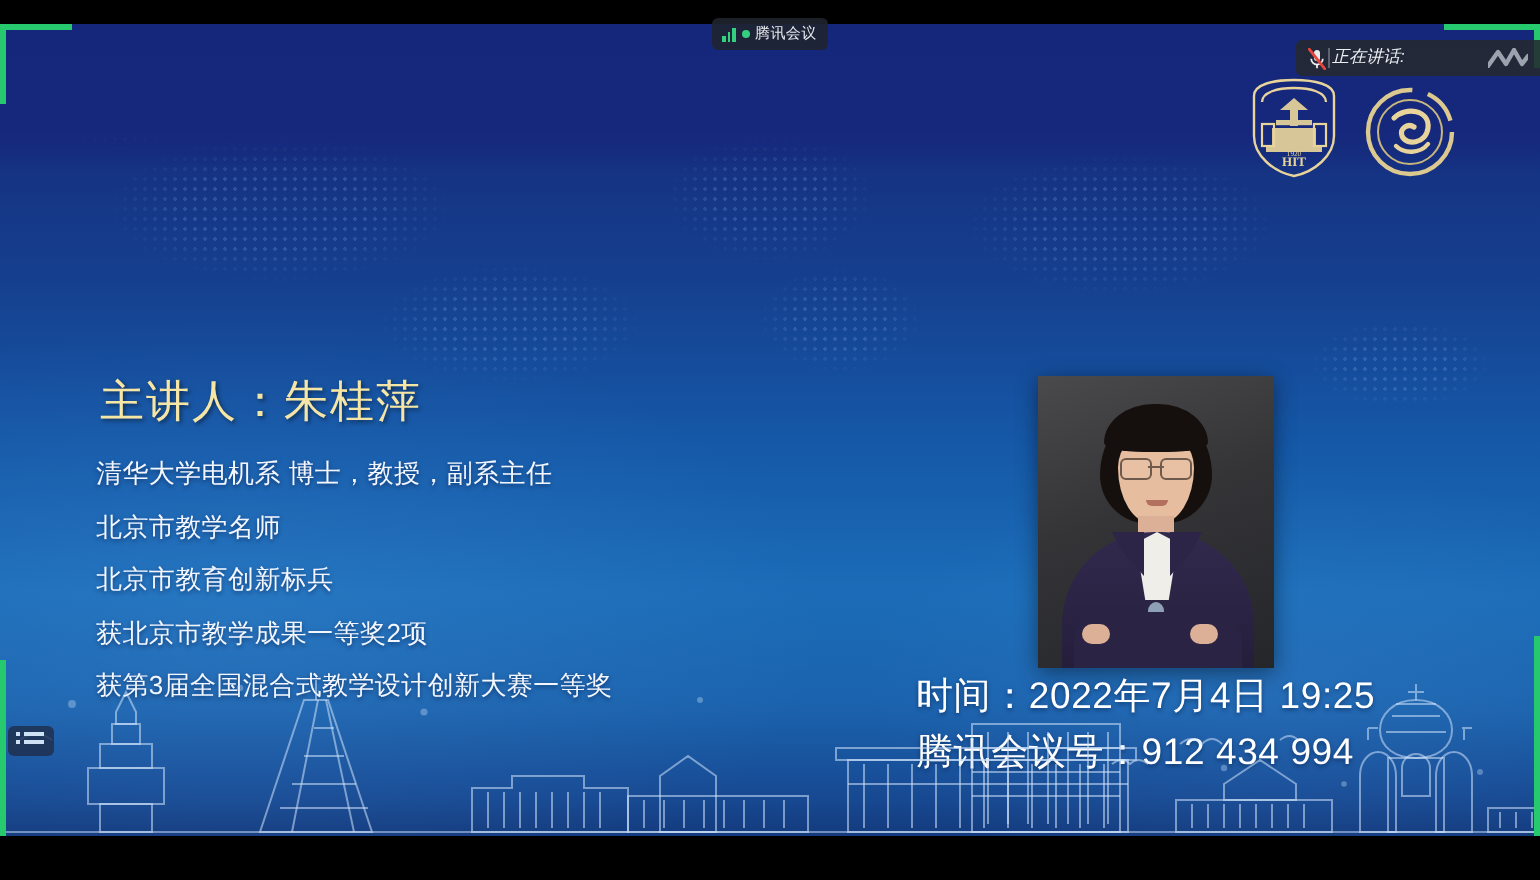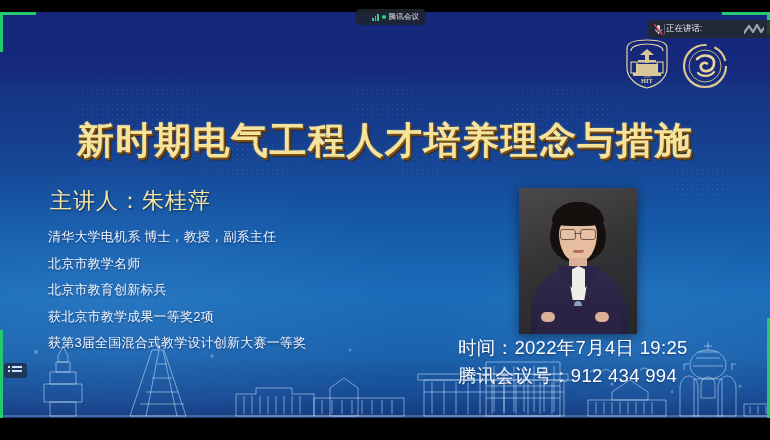--- a/index.html
+++ b/index.html
@@ -292,21 +292,21 @@
   }
 
   
   .tm-badge {
     position: absolute;
     left: 356px; top: 9px;
     height: 14px;
     display: flex;
     align-items: center;
     gap: 3px;
-    padding: 1px 6px 1px 16px;
+    padding: 1px 6px 1px 5px;
     background: rgba(32,36,45,0.88);
     border-radius: 3px;
     font-family: Liberation Mono, monospace;
   }
   .tm-badge .sig {
     display: inline-flex;
     align-items: flex-end;
     gap: 1px;
     height: 8px;
   }
@@ -334,20 +334,21 @@
     position: absolute;
     left: 648px; top: 20px;
     width: 122px; height: 18px;
     background: rgba(38,41,48,0.88);
     border-radius: 3px 0 0 3px;
     display: flex;
     align-items: center;
     gap: 1px;
     padding-left: 6px;
     box-sizing: border-box;
+    font-style: italic;
   }
   .mic-muted {
     position: relative;
     width: 9px; height: 11px;
     flex: 0 0 auto;
   }
   .speaking-bar .divider {
     width: 1px; height: 10px;
     background: rgba(255,255,255,0.28);
   }
@@ -437,21 +438,20 @@
       <text x="26" y="40" font-size="3.6" fill="#e8d49a" text-anchor="middle" font-family="Liberation Serif, serif">1920</text>
     </svg>
 
     <svg class="logo-circle" viewBox="0 0 48 48">
       <circle cx="24" cy="24" r="21" fill="none" stroke="#dcc98f" stroke-width="2.2" stroke-dasharray="100 8 18 8"></circle>
       <circle cx="24" cy="24" r="16" fill="none" stroke="#c9b67e" stroke-width="1"></circle>
       <path d="M16 17 C22 11, 34 13, 33 22 C32 30, 22 31, 20 26 C18.6 22.3, 23 19.5, 26 21.5" fill="none" stroke="#e8d49a" stroke-width="2.6" stroke-linecap="round"></path>
       <path d="M17 31 C21 35, 29 35, 33 30" fill="none" stroke="#e8d49a" stroke-width="2.2" stroke-linecap="round"></path>
     </svg>
 
-    <div class="main-title">新时期电气工程人才培养理念与措施</div>
 
     <div class="speaker-name-line">主讲人：朱桂萍</div>
 
     <div class="credentials">
       <div class="cred-line">清华大学电机系 博士，教授，副系主任</div>
       <div class="cred-line">北京市教学名师</div>
       <div class="cred-line">北京市教育创新标兵</div>
       <div class="cred-line">获北京市教学成果一等奖2项</div>
       <div class="cred-line">获第3届全国混合式教学设计创新大赛一等奖</div>
     </div>

